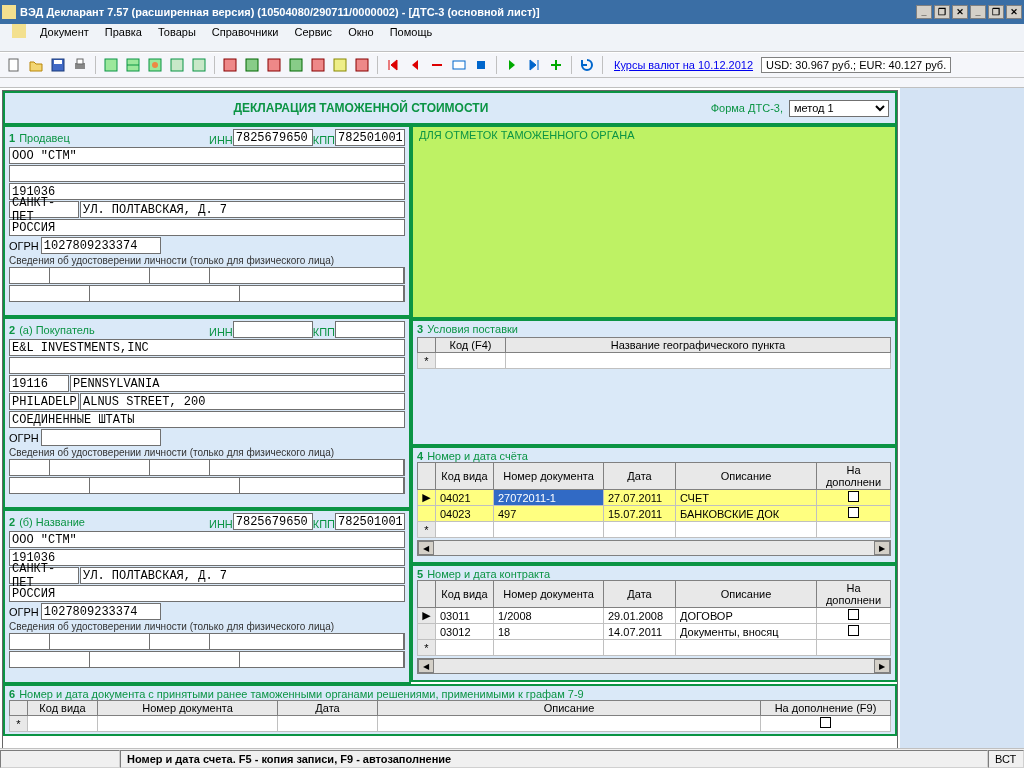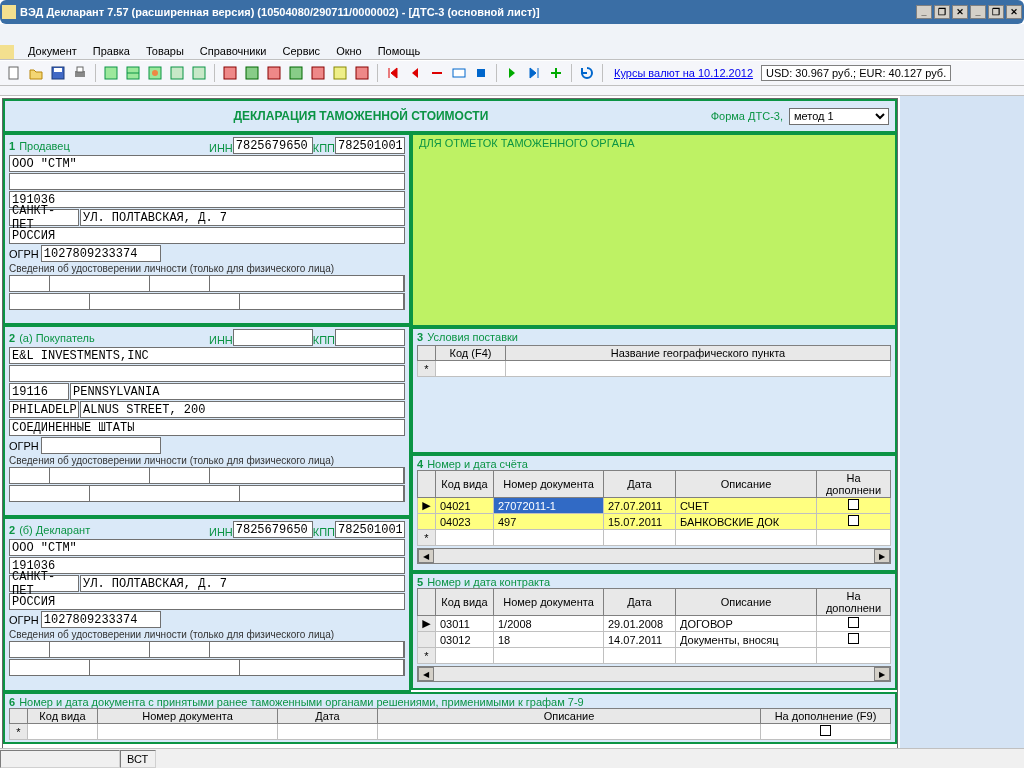--- a/index.html
+++ b/index.html
@@ -1,22 +1,22 @@
 <!DOCTYPE html>
 <html><head>
 <meta charset="utf-8">
 <style>
 * { box-sizing: border-box; margin: 0; padding: 0; }
 body { font-family: Tahoma, sans-serif; font-size: 11px; background: #ffffff; overflow: hidden; width: 1024px; height: 768px; }
-.titlebar { background: #3a6ea5; color: white; height: 18px; display: flex; align-items: center; padding: 12px 2px; font-size: 11px; border-radius: 6px; }
+.titlebar { background: #3a6ea5; color: white; height: 18px; display: flex; align-items: center; padding: 12px 2px; font-size: 11px; }
 .titlebar-icon { width: 14px; height: 14px; background: #f3e08f; margin-right: 4px; }
 .titlebar-text { flex: 1; font-weight: bold; }
 .titlebar-buttons { display: flex; gap: 2px; }
 .titlebar-btn { width: 16px; height: 14px; background: #d4d0c8; border: 1px solid #808080; display: flex; align-items: center; justify-content: center; font-size: 9px; font-weight: bold; color: black; cursor: pointer; }
-.menubar { background: #f0f3f8; height: 36px; display: flex; align-items: flex-end; padding: 0 0; border-bottom: 1px solid #c0c0c0; }
+.menubar { background: #f0f3f8; height: 28px; display: flex; align-items: flex-start; padding: 0 12px; border-bottom: 1px solid #c0c0c0; }
 .menubar-icon { width: 14px; height: 14px; background: #f3e08f; margin-right: 6px; }
 .menu-item { padding: 2px 8px; cursor: pointer; }
 .toolbar { background: #f5f6fa; height: 26px; display: flex; align-items: center; padding: 0 4px; gap: 2px; border-bottom: 1px solid #c0c0c0; border-top: 1px solid #fff; }
 .tool-btn { width: 20px; height: 20px; border: 1px solid transparent; display: flex; align-items: center; justify-content: center; cursor: pointer; }
 .tool-sep { width: 1px; height: 18px; background: #c0c0c0; margin: 0 3px; }
 .tool-link { color: #0000ee; text-decoration: underline; cursor: pointer; margin: 0 6px; }
 .tool-rate { border: 1px solid #808080; padding: 1px 4px; background: #fff; }
 .toolbar2 { background: #f5f6fa; height: 10px; border-bottom: 1px solid #c0c0c0; }
 .workspace { display: flex; height: calc(100% - 94px); }
 .form-area { flex: 0 0 896px; background: #ffffff; border: 1px solid #666; margin: 2px; overflow: hidden; }
@@ -320,21 +320,21 @@
   <div class="empty-row">
     <div style="width:80px"></div>
               <div style="width:150px"></div>
               <div style="flex:1"></div>
   </div>
 </div>
 
 <div class="section" style="height:175px">
   <div class="section-header">
     <b>2</b>
-              <span>(б) Декларант</span>
+              <span>(б) Название</span>
     <div class="inn-kpp">
       <span>ИНН</span>
       <input class="field-input w80" value="7825679650" style="">
       <span>КПП</span>
       <input class="field-input w70" value="782501001" style="">
     </div>
   </div>
   <div class="mono-row">ООО "СТМ"</div>
   <div class="mono-row">191036</div>
   <div class="mono-row split">
@@ -513,14 +513,15 @@
   </tbody>
         </table>
 </div>
 
 </div>
 <div class="side-area"></div>
 </div>
 
 <div class="statusbar">
   <div class="status-cell w"></div>
+  <div class="status-cell main">Номер и дата счета. F5 - копия записи, F9 - автозаполнение</div>
   <div class="status-cell end">ВСТ</div>
 </div>
 
 </body></html>

